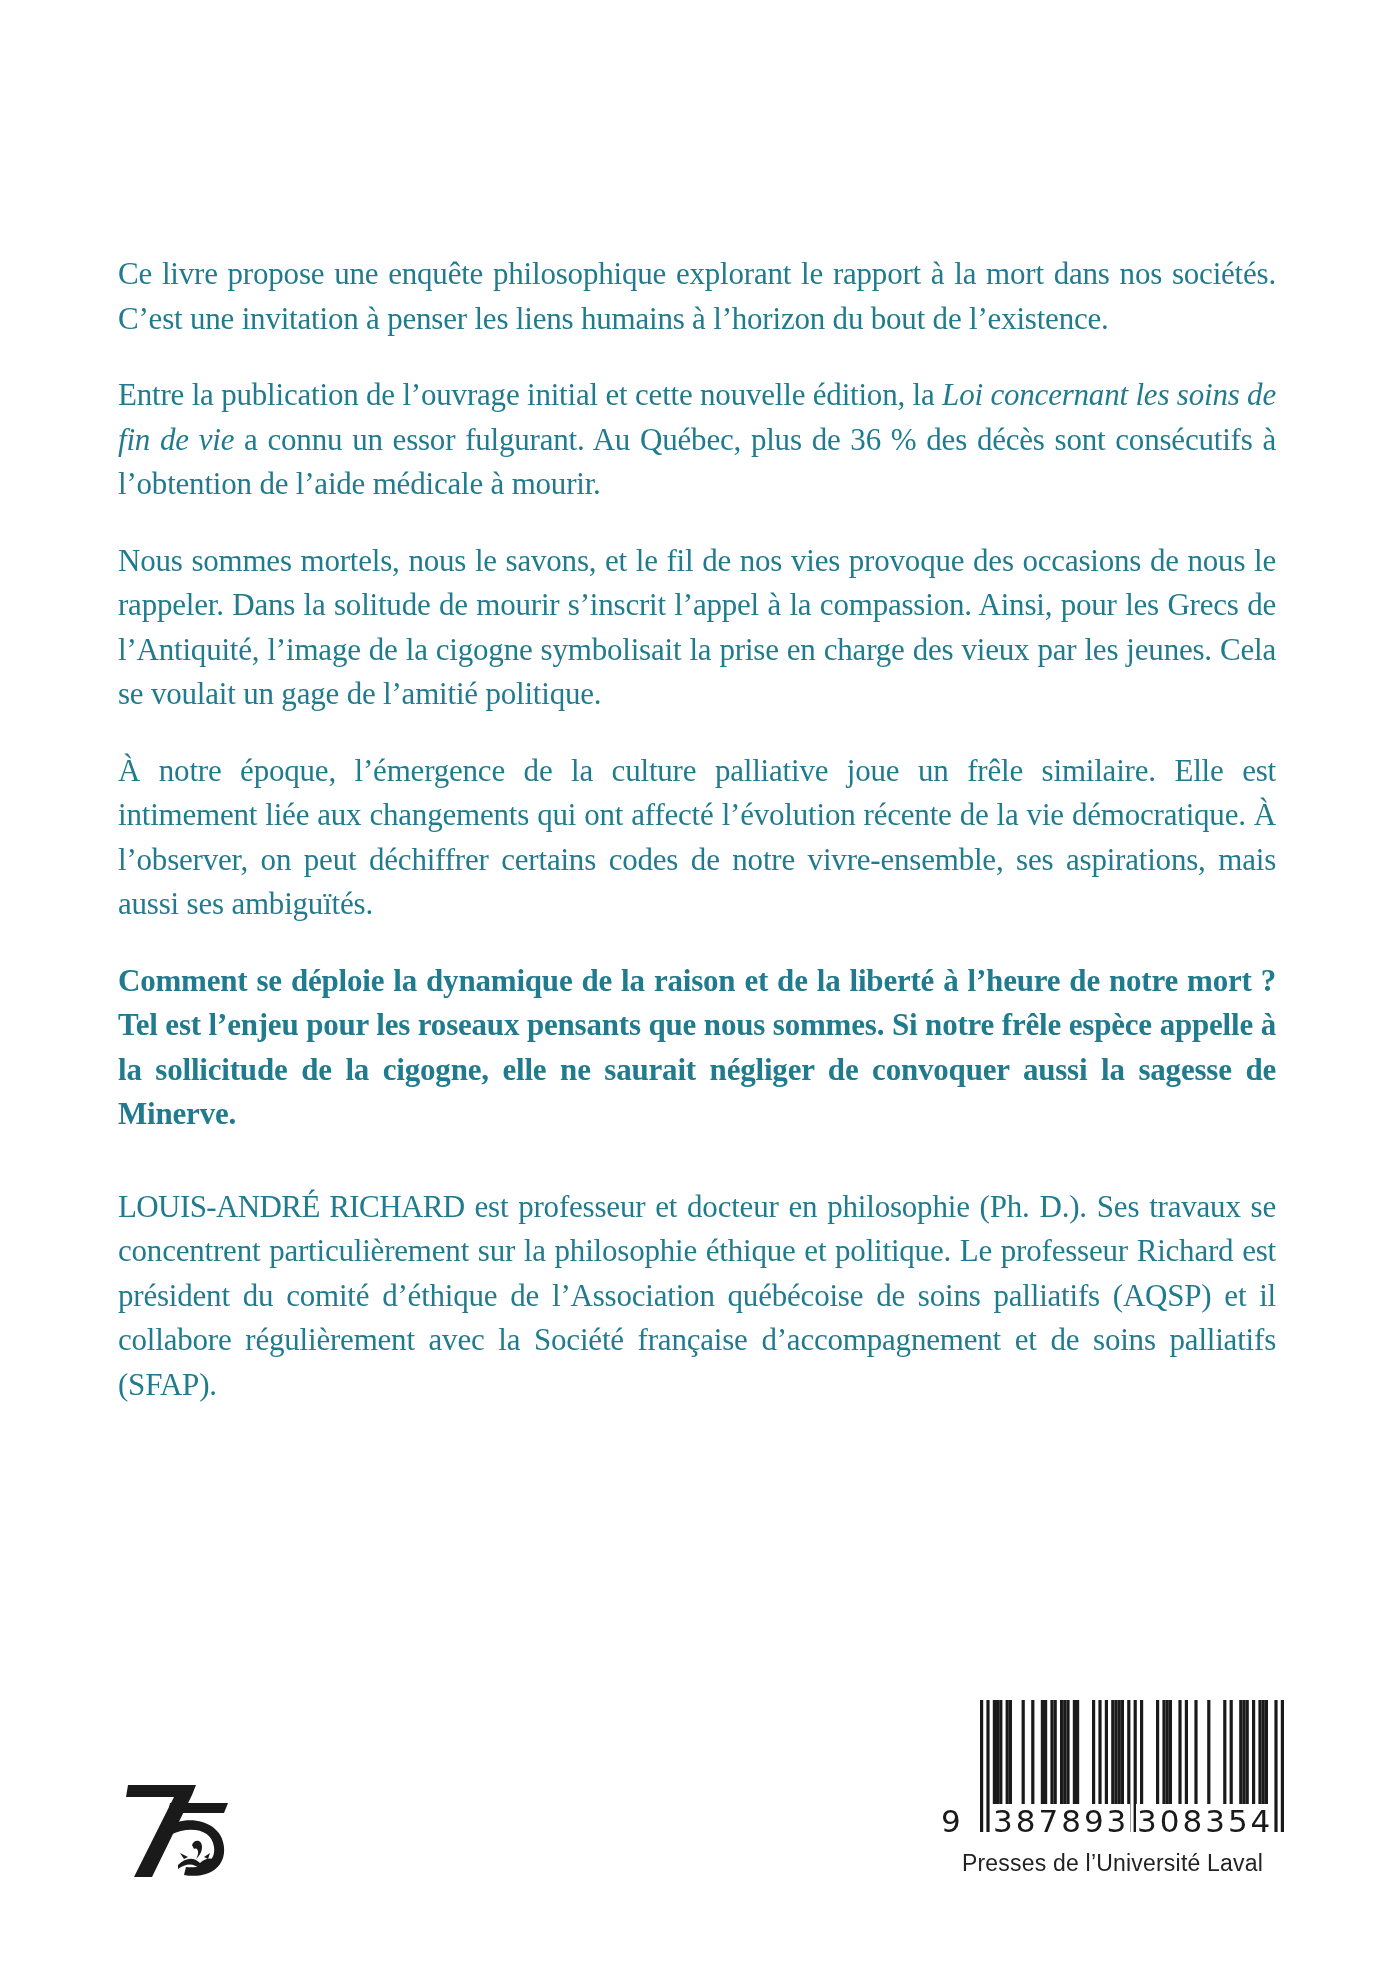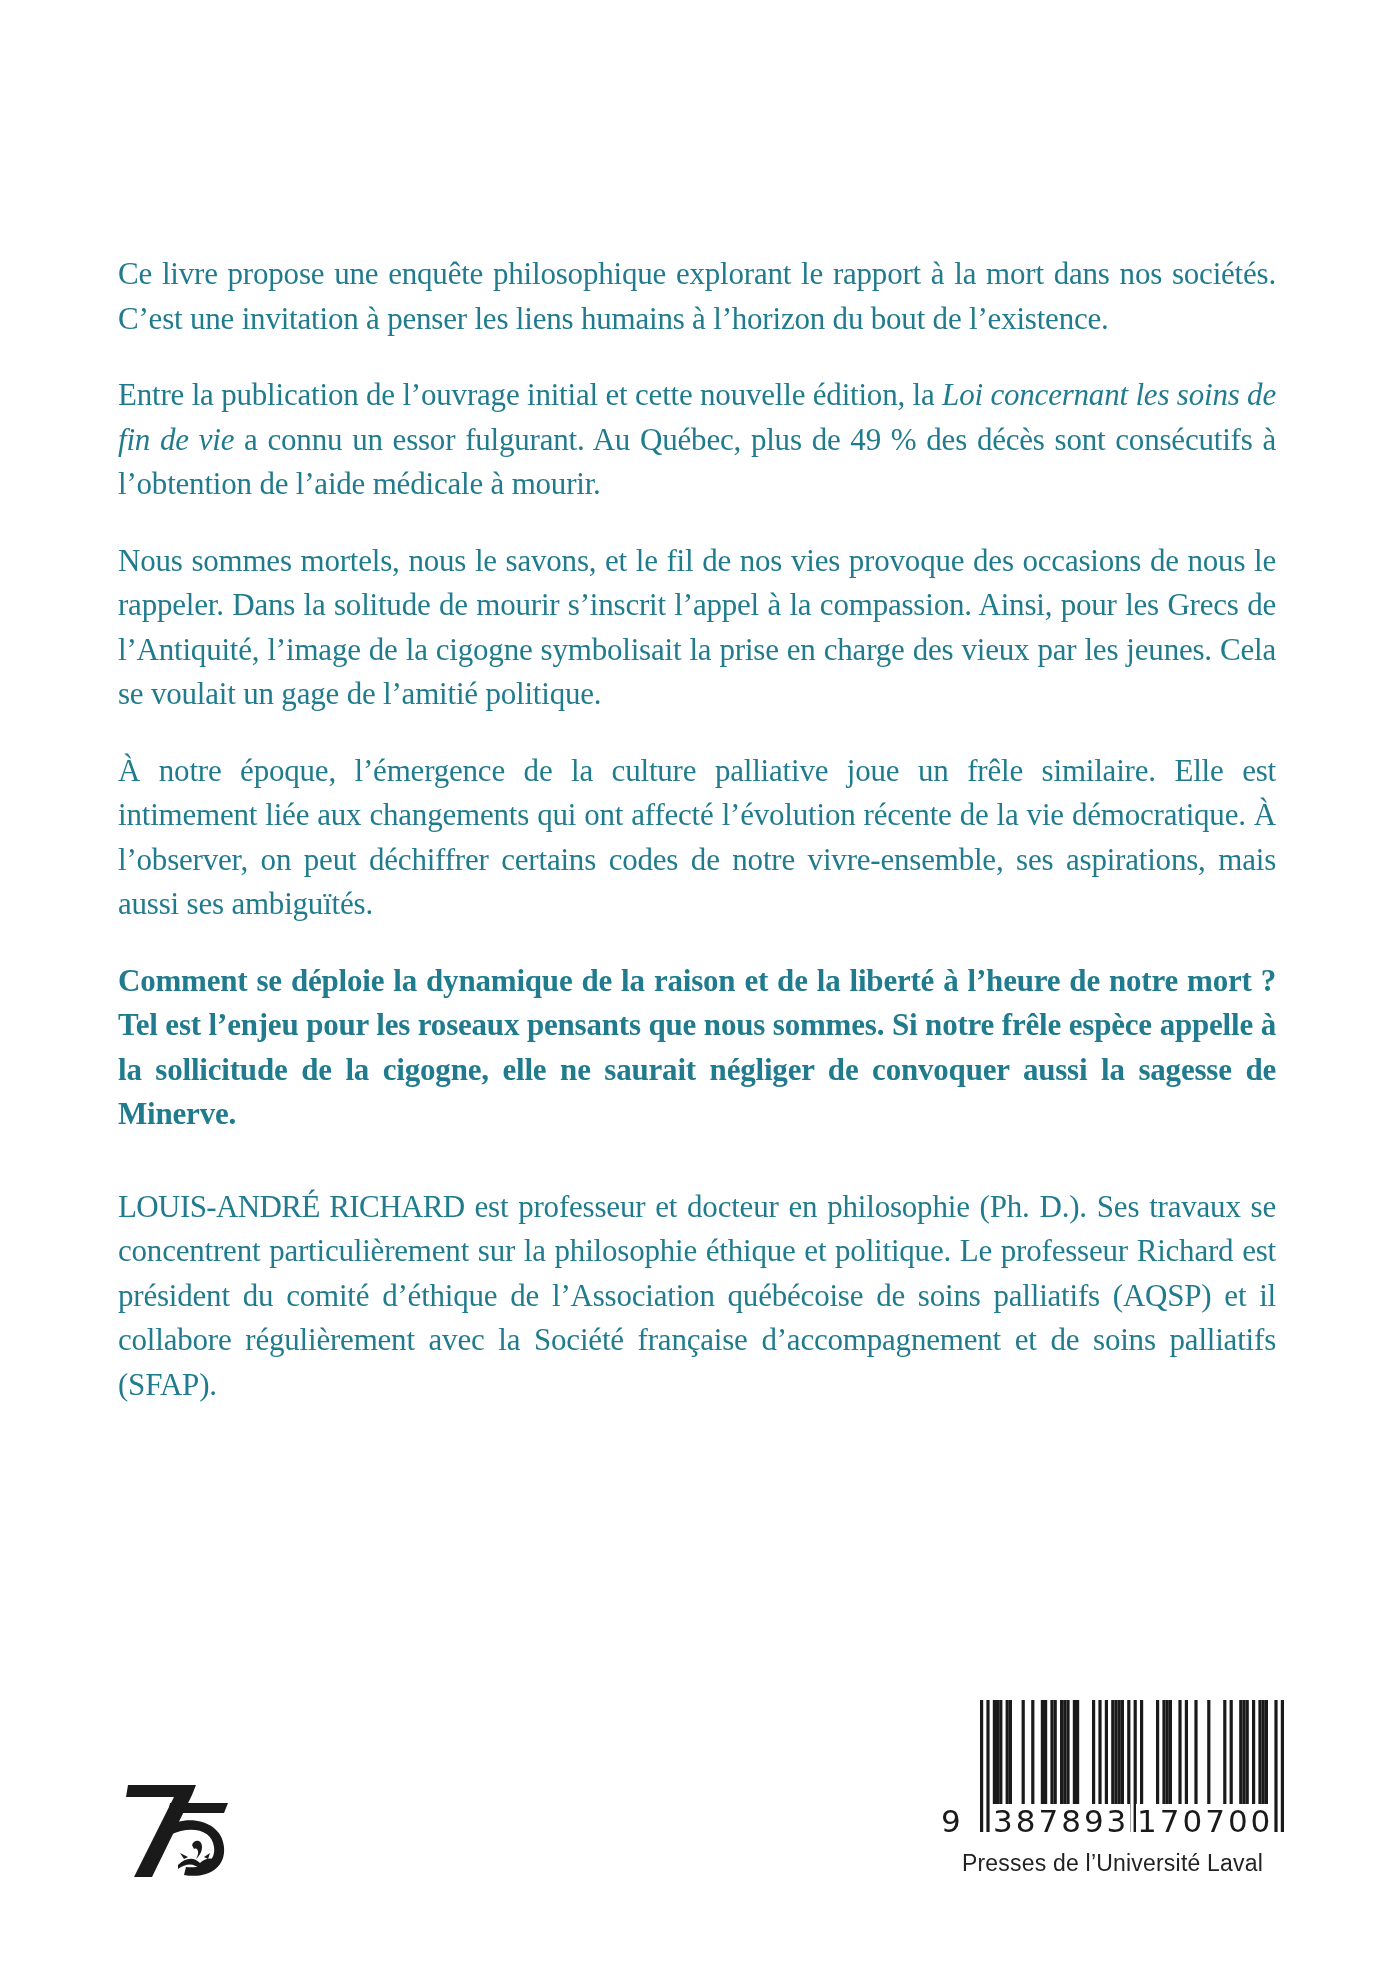--- a/index.html
+++ b/index.html
@@ -26,21 +26,21 @@
       position: absolute; top: 1850px; left: 940px; width: 345px; text-align: center;
       font-family: "Liberation Sans", "DejaVu Sans", sans-serif; font-size: 23px; color: #222;
       letter-spacing: 0.2px;
     }
   </style>
 </head>
 <body>
 
 <div class="text-block">
   <p>Ce livre propose une enquête philosophique explorant le rapport à la mort dans nos sociétés. C’est une invitation à penser les liens humains à l’horizon du bout de l’existence.</p>
-  <p><span>Entre la publication de l’ouvrage initial et cette nouvelle édition, la </span><span class="italic">Loi concernant les soins de fin de vie</span><span> a connu un essor fulgurant. Au Québec, plus de 49 % des décès sont consécutifs à l’obtention de l’aide médicale à mourir.</span></p>
+  <p><span>Entre la publication de l’ouvrage initial et cette nouvelle édition, la </span><span class="italic">Loi concernant les soins de fin de vie</span><span> a connu un essor fulgurant. Au Québec, plus de 36 % des décès sont consécutifs à l’obtention de l’aide médicale à mourir.</span></p>
   <p>Nous sommes mortels, nous le savons, et le fil de nos vies provoque des occasions de nous le rappeler. Dans la solitude de mourir s’inscrit l’appel à la compassion. Ainsi, pour les Grecs de l’Antiquité, l’image de la cigogne symbolisait la prise en charge des vieux par les jeunes. Cela se voulait un gage de l’amitié politique.</p>
   <p>À notre époque, l’émergence de la culture palliative joue un frêle similaire. Elle est intimement liée aux changements qui ont affecté l’évolution récente de la vie démocratique. À l’observer, on peut déchiffrer certains codes de notre vivre-ensemble, ses aspirations, mais aussi ses ambiguïtés.</p>
   <p class="last-before-bio">Comment se déploie la dynamique de la raison et de la liberté à l’heure de notre mort ? Tel est l’enjeu pour les roseaux pensants que nous sommes. Si notre frêle espèce appelle à la sollicitude de la cigogne, elle ne saurait négliger de convoquer aussi la sagesse de Minerve.</p>
   <p><span class="author-name">LOUIS-ANDRÉ RICHARD</span><span> est professeur et docteur en philosophie (Ph. D.). Ses travaux se concentrent particulièrement sur la philosophie éthique et politique. Le professeur Richard est président du comité d’éthique de l’Association québécoise de soins palliatifs (AQSP) et il collabore régulièrement avec la Société française d’accompagnement et de soins palliatifs (SFAP).</span></p>
 </div>
 
 <div class="logo">
   <svg width="112" height="96" viewBox="0 0 112 96">
 
     <polygon points="10,2 78,2 74,12 34,94 16,94 56,14 8,14" fill="#1a1a1a"></polygon>
@@ -101,17 +101,17 @@
       <rect x="312.00" y="2" width="3.20" height="108" fill="#1a1a1a"></rect>
       <rect x="318.40" y="2" width="3.20" height="108" fill="#1a1a1a"></rect>
       <rect x="321.60" y="2" width="3.20" height="108" fill="#1a1a1a"></rect>
       <rect x="324.80" y="2" width="3.20" height="108" fill="#1a1a1a"></rect>
       <rect x="334.40" y="2" width="3.20" height="132" fill="#1a1a1a"></rect>
       <rect x="340.80" y="2" width="3.20" height="132" fill="#1a1a1a"></rect>
     </svg>
   <div class="barcode-digits">
     <span style="left:0px;">9</span>
     <span style="left:52px; letter-spacing:3px;">387893</span>
-    <span style="left:196px; letter-spacing:3px;">170700</span>
+    <span style="left:196px; letter-spacing:3px;">308354</span>
   </div>
 </div>
 
 <div class="publisher">Presses de l’Université Laval</div>
 
 </body></html>

